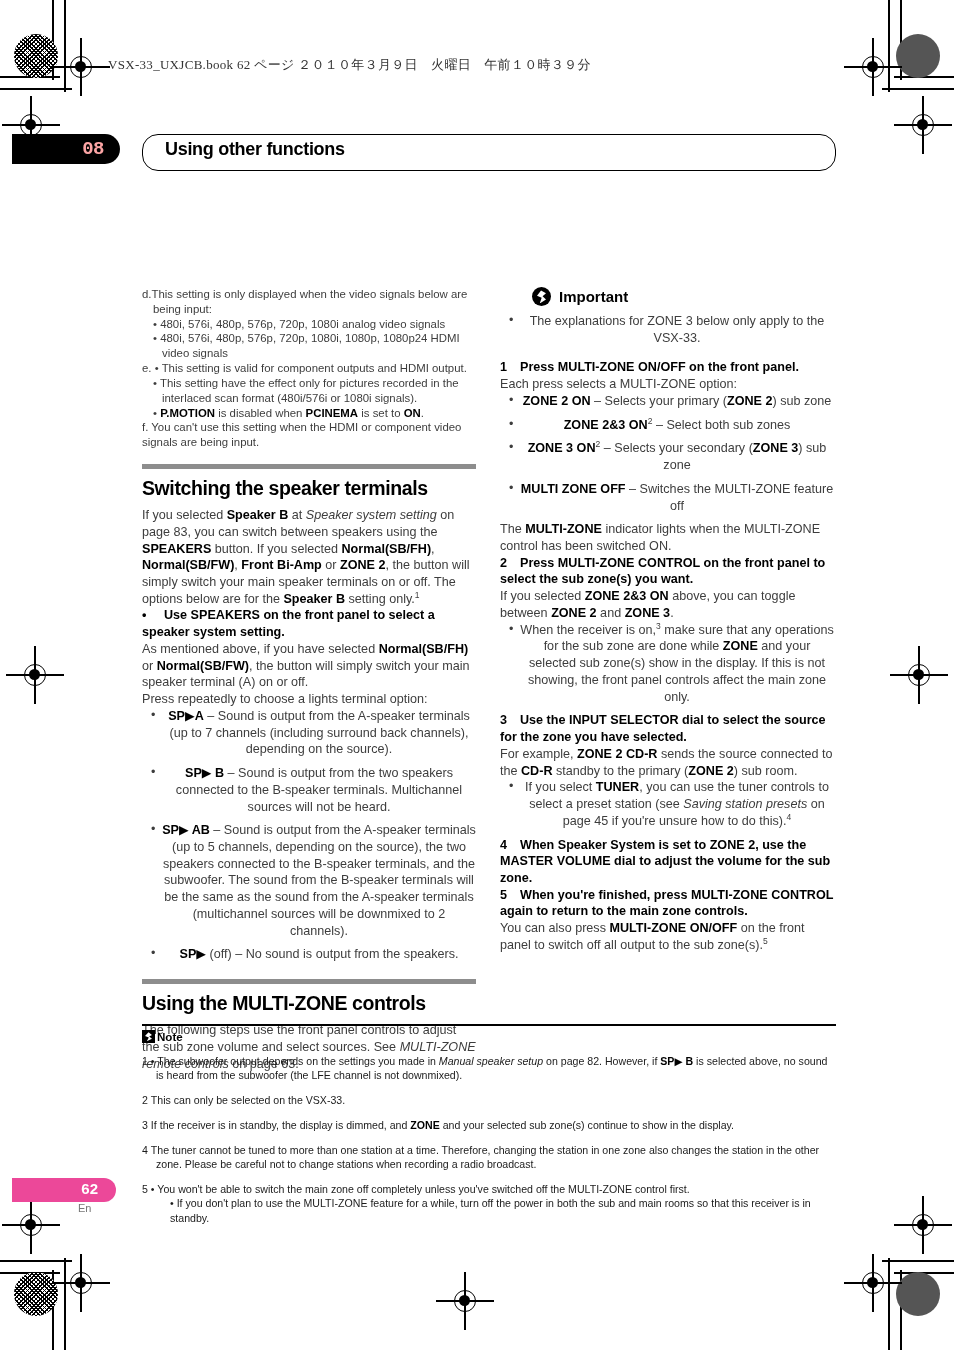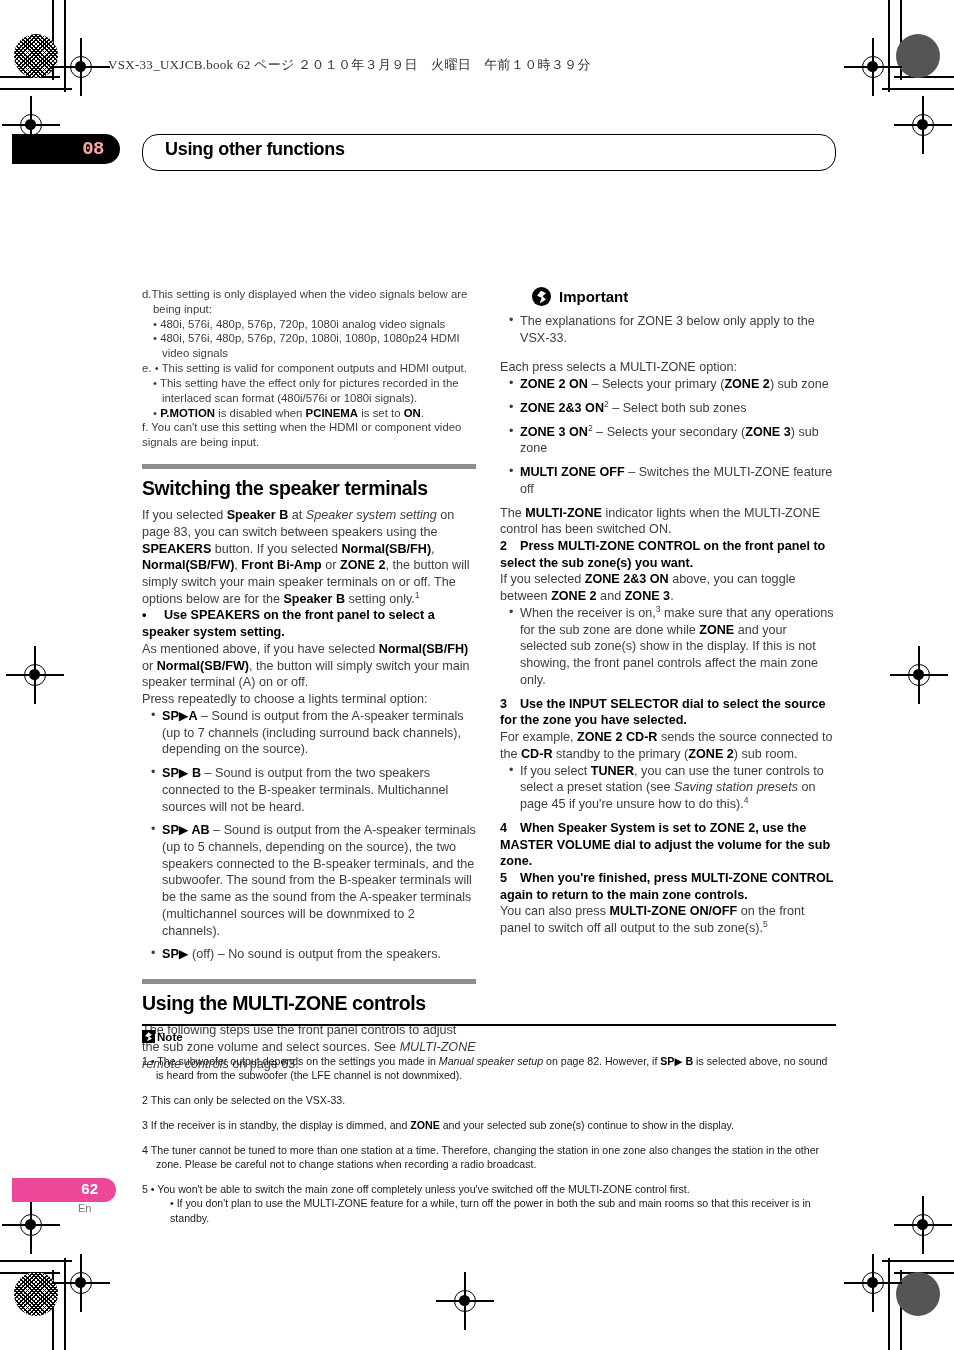--- a/index.html
+++ b/index.html
@@ -48,21 +48,21 @@
   .small-note{font-size:11.4px;line-height:1.3;color:#3d3d3d;}
   .small-note .ind2{padding-left:20px;display:block;text-indent:-9px;}
 
   .rule{height:5px;background:#8d8d8d;margin:14px 0 7px 0;}
   h2.sec{font-size:19.5px;font-weight:bold;color:#000;margin:0 0 5px 0;letter-spacing:-.4px;
          font-family:"Liberation Sans",sans-serif;}
 
   .para{margin-bottom:9px;}
   .bullet{position:relative;padding-left:13px;margin-bottom:7px;}
   .bullet:before{content:"\2022";position:absolute;left:2px;top:-1px;color:#3d3d3d;}
-  .bullet.b2{padding-left:20px;}
+  .bullet.b2{padding-left:20px;text-align:center;}
   .bullet.b2:before{left:9px;}
 
   .step{margin:11px 0 0 0;font-weight:bold;color:#000;}
   .step .num{display:inline-block;width:20px;}
   .step-body{margin:0 0 4px 0;}
 
   .bold-bullet{position:relative;padding-left:0;font-weight:bold;color:#000;margin-bottom:3px;}
   .bold-bullet .dotm{display:inline-block;width:22px;}
 
   
@@ -235,20 +235,21 @@
 </div>
 
 <div class="col right">
 
   <div class="important-head">
     <div class="imp-icon"></div>
     <div class="t">Important</div>
   </div>
   <div class="bullet b2" style="margin-bottom:13px;"><span>The explanations for ZONE 3 below only apply to the VSX-33.</span></div>
 
+  <p class="step"><span class="num">1</span><span>Press MULTI-ZONE ON/OFF on the front panel.</span></p>
   <p class="step-body">Each press selects a MULTI-ZONE option:</p>
 
   <div class="bullet b2"><b>ZONE 2 ON</b><sup></sup><span> – Selects your primary (</span><b>ZONE 2</b><span>) sub zone</span></div>
   <div class="bullet b2"><b>ZONE 2&amp;3 ON</b><sup>2</sup><span> – Select both sub zones</span><b></b><span></span></div>
   <div class="bullet b2"><b>ZONE 3 ON</b><sup>2</sup><span> – Selects your secondary (</span><b>ZONE 3</b><span>) sub zone</span></div>
   <div class="bullet b2"><b>MULTI ZONE OFF</b><sup></sup><span> – Switches the MULTI-ZONE feature off</span><b></b><span></span></div>
 
   <p class="para"><span>The </span><b>MULTI-ZONE</b><span> indicator lights when the MULTI-ZONE control has been switched ON.</span></p>
 
   <p class="step"><span class="num">2</span><span>Press MULTI-ZONE CONTROL on the front panel to select the sub zone(s) you want.</span></p>

